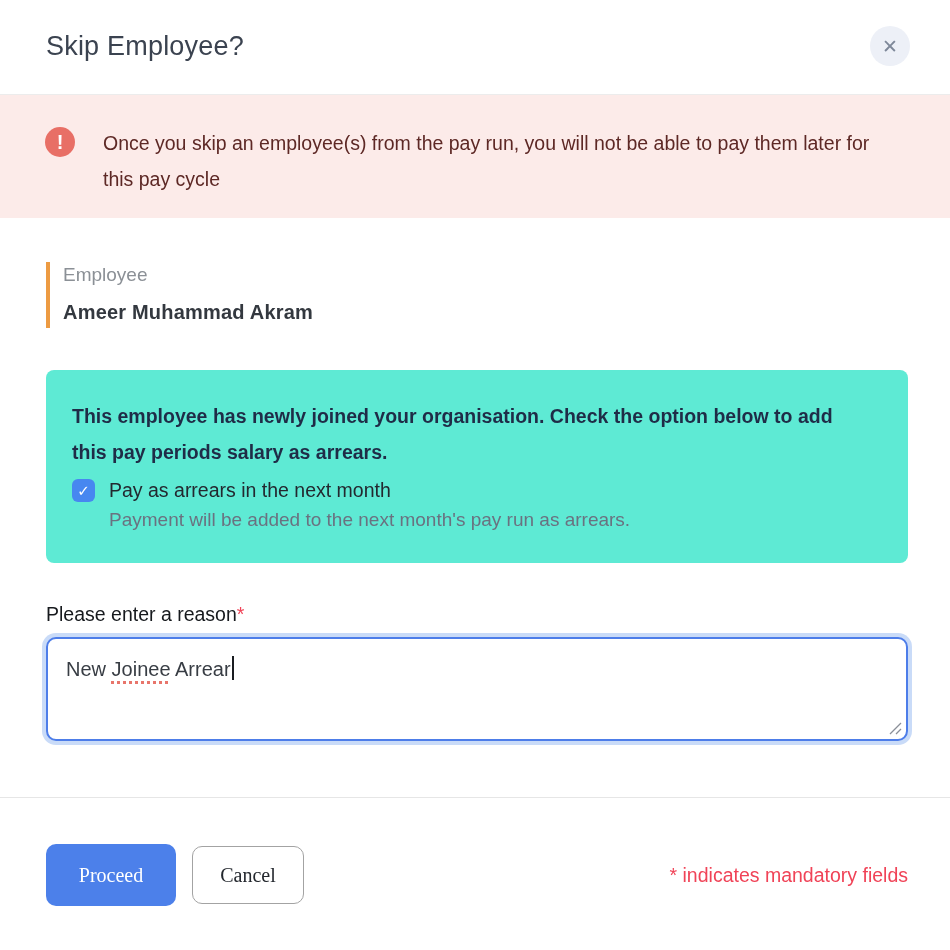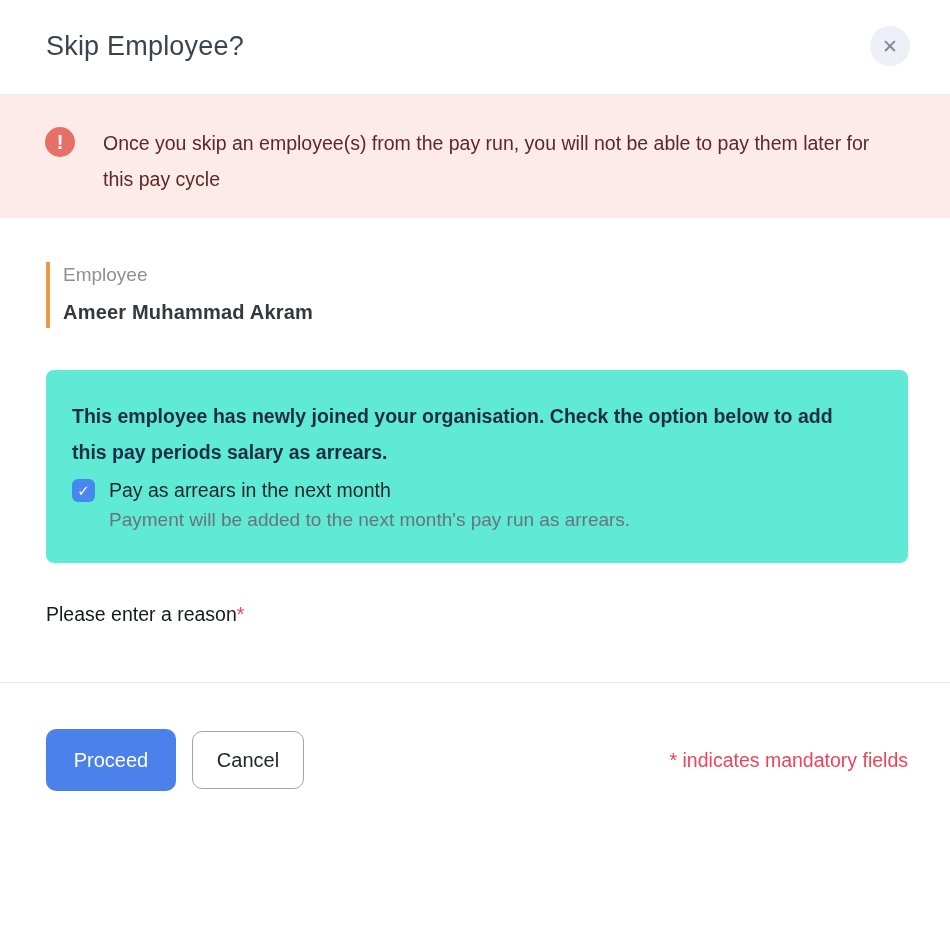--- a/index.html
+++ b/index.html
@@ -119,21 +119,21 @@
   
   .footer-divider {
     border: none; border-top: 1px solid #e6e6e6;
     margin-top: 56px;
   }
   .modal-footer {
     display: flex; align-items: center;
     padding: 46px 42px 0 46px;
   }
   .btn {
-    font-family: Liberation Sans, sans-serif;
+    font-family: Liberation Serif, serif;
     font-size: 20px; border-radius: 10px; cursor: pointer;
   }
   .btn-primary {
     width: 130px; height: 62px;
     background: #4c80ea; color: #ffffff; border: none;
   }
   .btn-secondary {
     width: 112px; height: 58px; margin-left: 16px;
     background: #ffffff; color: #23272d;
     border: 1px solid #a3a3a3;
@@ -177,20 +177,26 @@
         </span>
         <span class="checkbox-label">Pay as arrears in the next month</span>
       </div>
       <p class="helper-text">Payment will be added to the next month's pay run as arrears.</p>
     </div>
 
     <div class="reason-label-row">
       <span>Please enter a reason</span><span class="required-mark">*</span>
     </div>
 
+    <div class="reason-box">
+      <span>New </span><span class="misspelled">Joinee</span><span> Arrear</span><span class="text-cursor"></span>
+      <svg class="resize-handle" viewBox="0 0 13 13">
+        <path d="M12 1 L1 12 M12 7 L7 12" stroke="#8a8f98" stroke-width="1.3" fill="none"></path>
+      </svg>
+    </div>
 
   </div>
 
   <hr class="footer-divider">
 
   <div class="modal-footer">
     <button class="btn btn-primary">Proceed</button>
     <button class="btn btn-secondary">Cancel</button>
     <div class="footer-spacer"></div>
     <span class="mandatory-note">* indicates mandatory fields</span>

